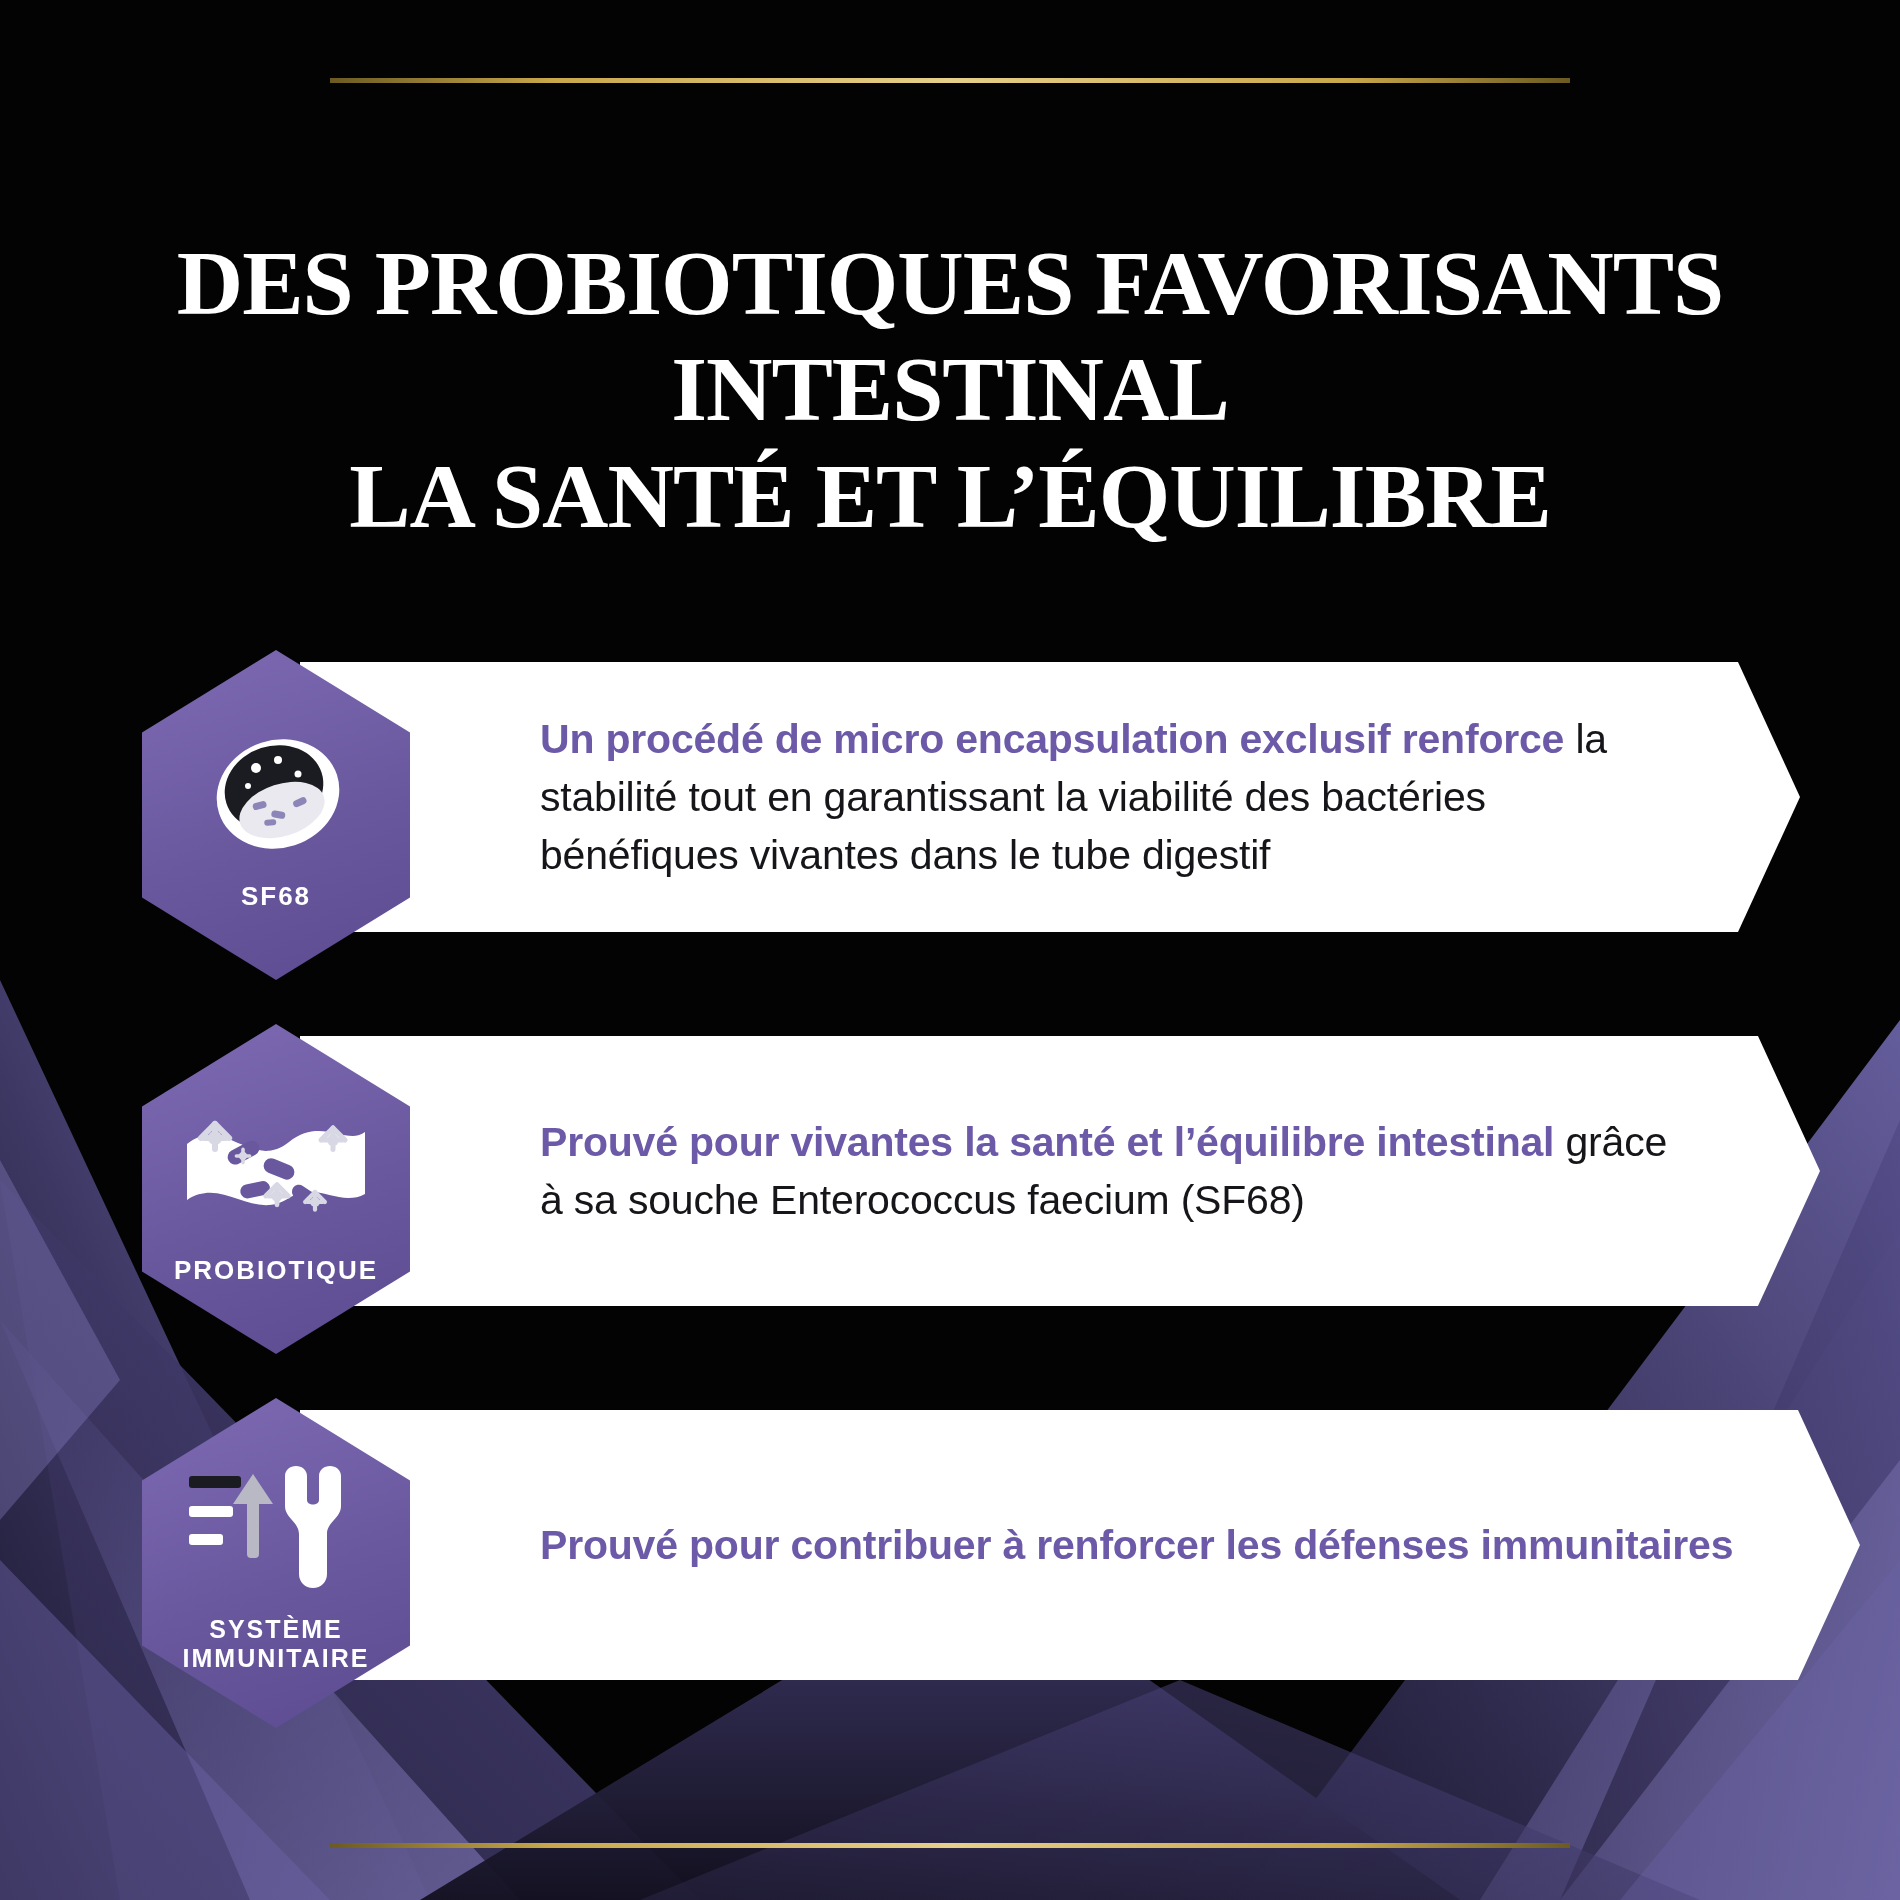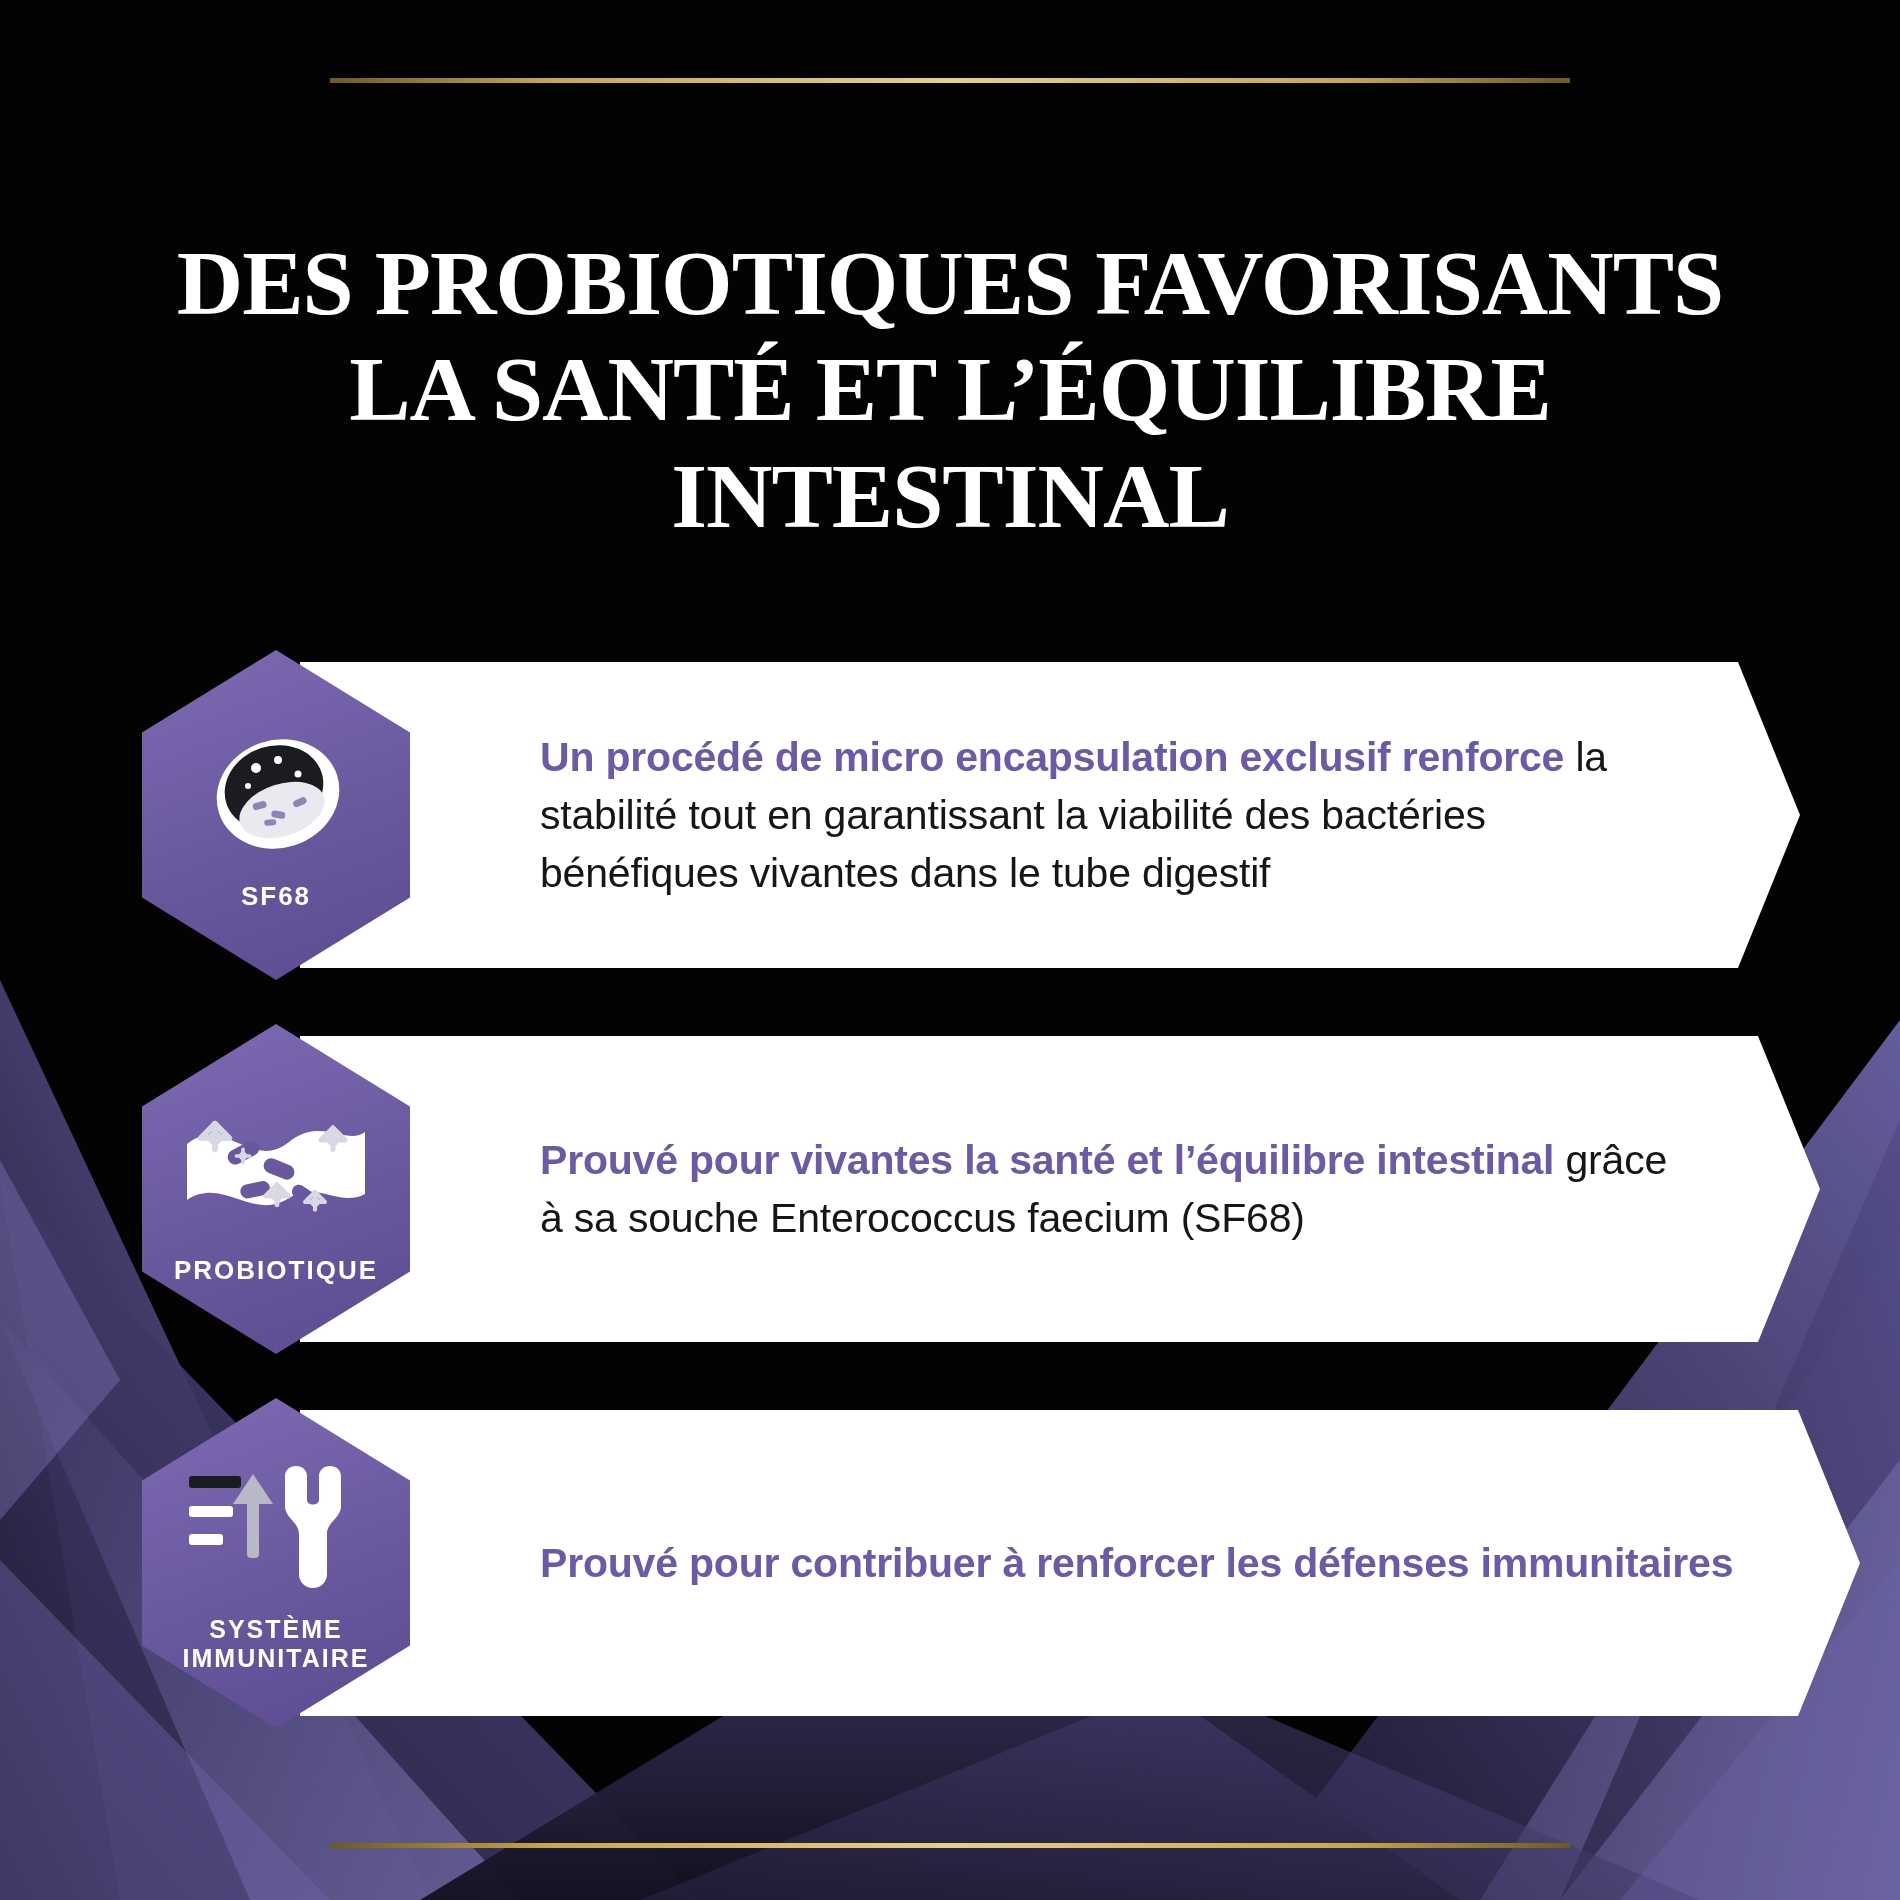--- a/index.html
+++ b/index.html
@@ -63,21 +63,21 @@
     height: 330px;
     margin-bottom: 44px;
   }
   .row:last-child { margin-bottom: 0; }
 
   
   .banner {
     position: absolute;
     top: 12px;
     left: 300px;
-    height: 306px;
+    height: 270px;
     width: 1500px;
     background: #ffffff;
     clip-path: polygon(0 0, calc(100% - 62px) 0, 100% 50%, calc(100% - 62px) 100%, 0 100%);
     box-shadow: 0 10px 26px rgba(0,0,0,.55);
   }
   .row.r2 .banner { left: 300px; width: 1520px; }
   .row.r3 .banner { left: 300px; width: 1560px; }
 
   .banner-text {
     position: absolute;
@@ -169,22 +169,22 @@
     <polygon points="1900,1560 1900,1900 1620,1900" fill="#6d64a9" opacity="0.35"></polygon>
     <polygon points="120,1380 0,1160 0,1520" fill="#8c84c9" opacity="0.35"></polygon>
   </svg>
 </div>
 
 <div class="rule top"></div>
 <div class="rule bottom"></div>
 
 <h1 class="title">
   <span class="l">DES PROBIOTIQUES FAVORISANTS</span>
+  <span class="l">INTESTINAL</span>
   <span class="l">LA SANTÉ ET L’ÉQUILIBRE</span>
-  <span class="l">INTESTINAL</span>
 </h1>
 
 <div class="rows">
 
   <div class="row r1">
     <div class="banner">
       <div class="banner-text">
         <span class="hl">Un procédé de micro encapsulation exclusif renforce</span><span> la stabilité tout en garantissant la viabilité des bactéries bénéfiques vivantes dans le tube digestif</span>
       </div>
     </div>

